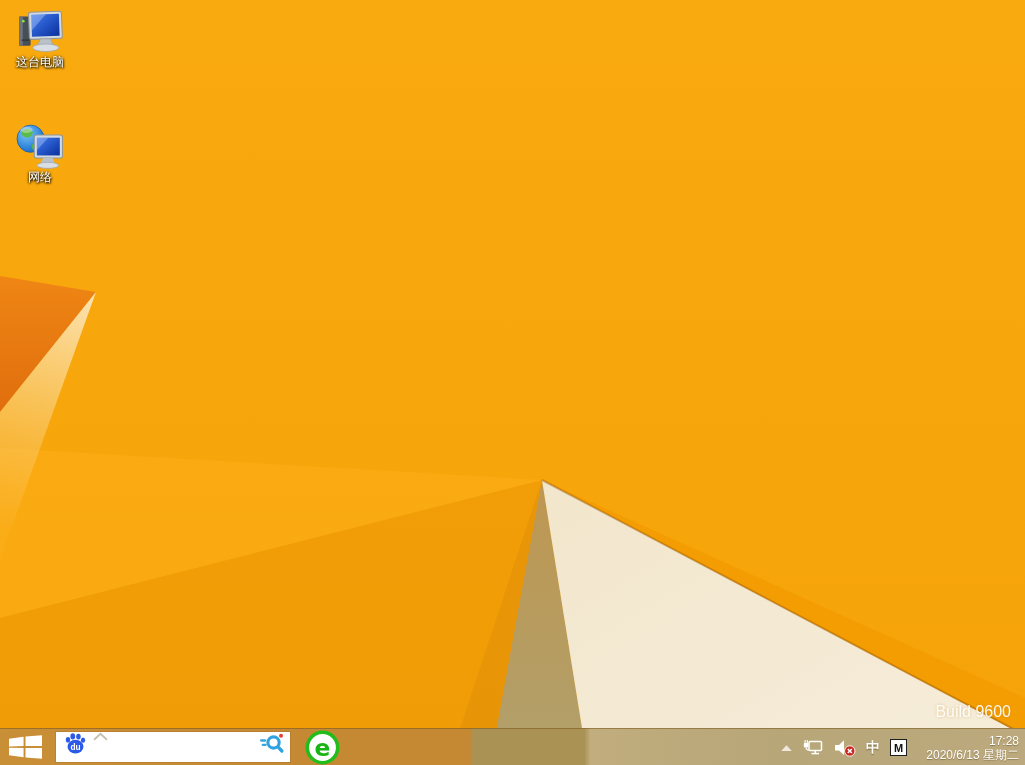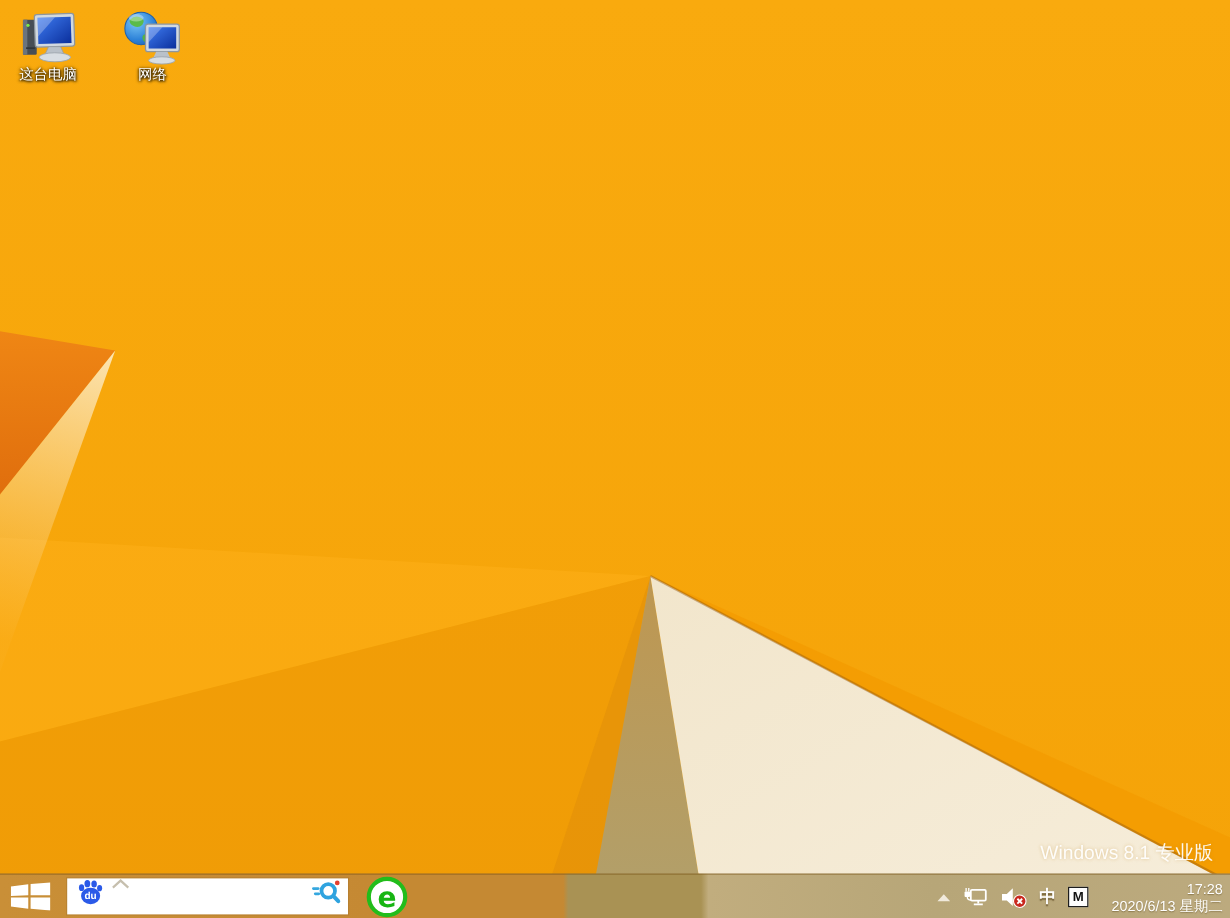--- a/index.html
+++ b/index.html
@@ -1,21 +1,21 @@
 <!DOCTYPE html>
 <html><head>
 <meta charset="utf-8">
 <style>
   html,body{margin:0;padding:0;background:#222;}
   .screen{position:relative;width:1025px;height:765px;overflow:hidden;
           font-family:"Liberation Sans",sans-serif;user-select:none;}
   .wallpaper{position:absolute;left:0;top:0;width:1025px;height:765px;display:block;}
 
   
-  .icon-grid{position:absolute;left:3px;top:5px;display:flex;flex-direction:row;gap:13px;}
+  .icon-grid{position:absolute;left:3px;top:5px;display:flex;flex-direction:column;gap:28px;}
   .desktop-icon{width:74px;height:87px;display:flex;flex-direction:column;align-items:center;cursor:default;}
   .desktop-icon .ico{width:48px;height:50px;}
   .desktop-icon .lbl{margin-top:0px;font-size:12px;color:#fff;line-height:15px;white-space:nowrap;
        text-shadow:1px 1px 2px rgba(0,0,0,.9),-1px 1px 2px rgba(0,0,0,.55),0 0 3px rgba(0,0,0,.6);}
 
   
   .watermark{position:absolute;right:14px;bottom:41px;text-align:right;
        color:rgba(255,255,255,.93);font-size:16px;line-height:24px;
        text-shadow:0 0 3px rgba(190,130,25,.4);}
 
@@ -133,21 +133,21 @@
         <polygon points="20,16 31,16 20,28" fill="rgba(255,255,255,0.28)"></polygon>
         <path d="M26,35.5 L35,35.5 L37.5,41 L23.5,41 Z" fill="#b9c1c9"></path>
         <ellipse cx="30.5" cy="42.5" rx="10.5" ry="2.9" fill="#d8dee3" stroke="#9aa3ab" stroke-width="0.7"></ellipse>
       </svg>
       <div class="lbl">网络</div>
     </div>
 
   </div>
 
   <div class="watermark">
-    <div>Windows 8.1 专业版</div>
+    <div>Build 9600</div>
   </div>
 
   <div class="taskbar">
 
     <div class="start-btn">
       <svg width="33" height="24" viewBox="0 0 34 24">
         <polygon points="0,3.4 15,1.5 15,11 0,11.6" fill="#fff"></polygon>
         <polygon points="17,1.3 34,0 34,11 17,11" fill="#fff"></polygon>
         <polygon points="0,12.9 15,13 15,22.5 0,20.6" fill="#fff"></polygon>
         <polygon points="17,13 34,13 34,24 17,22.7" fill="#fff"></polygon>

